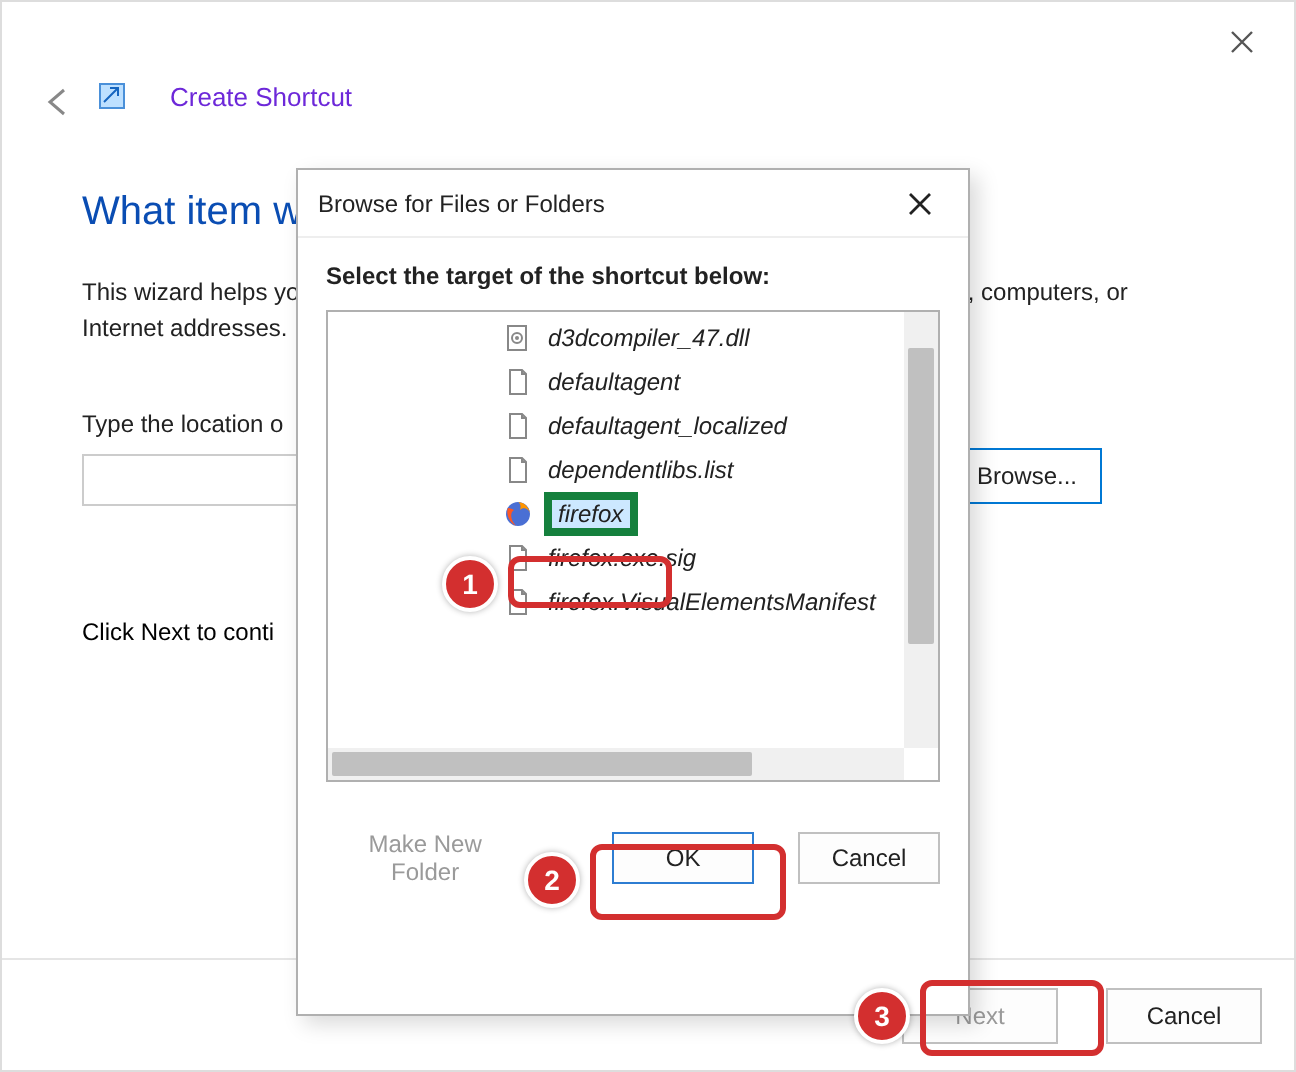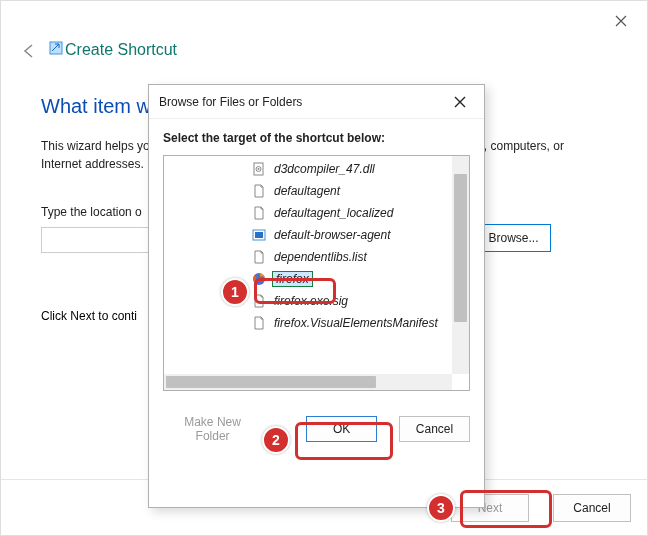--- a/index.html
+++ b/index.html
@@ -2,42 +2,42 @@
 <html><head>
 <meta charset="utf-8">
 <style>
 * { box-sizing: border-box; margin: 0; padding: 0; font-family: "Segoe UI", Arial, sans-serif; }
 body { width: 648px; height: 536px; background: #fff; position: relative; overflow: hidden; border: 1px solid #ddd; }
 
 
 .wizard-close { position: absolute; top: 10px; right: 16px; width: 20px; height: 20px; display: flex; align-items: center; justify-content: center; color: #666; font-size: 14px; cursor: pointer; }
 .wizard-back { position: absolute; top: 40px; left: 18px; width: 20px; height: 20px; display: flex; align-items: center; justify-content: center; color: #7a7a7a; font-size: 16px; }
 .wizard-icon { position: absolute; top: 40px; left: 48px; width: 14px; height: 14px; }
-.wizard-title { position: absolute; top: 40px; left: 64px; font-size: 16px; color: #0f766e; }
+.wizard-title { position: absolute; top: 40px; left: 84px; font-size: 13px; color: #6d28d9; }
 .wizard-heading { position: absolute; top: 94px; left: 40px; font-size: 20px; font-weight: 400; color: #0a4db3; }
 .wizard-desc { position: absolute; top: 136px; left: 40px; right: 40px; font-size: 12px; color: #222; line-height: 1.5; }
 .wizard-label { position: absolute; top: 204px; left: 40px; font-size: 12px; color: #222; }
 .wizard-input { position: absolute; top: 226px; left: 40px; width: 420px; height: 26px; border: 1px solid #ccc; background: #fff; }
 .wizard-browse { position: absolute; top: 223px; left: 475px; width: 75px; height: 28px; border: 1px solid #0078d4; background: #fff; font-size: 12px; color: #222; display: flex; align-items: center; justify-content: center; cursor: pointer; }
 .wizard-hint { position: absolute; top: 296px; left: 40px; font-size: 12px; color: #000000; margin-top: 12px; }
 .wizard-footer { position: absolute; bottom: 0; left: 0; right: 0; height: 56px; border-top: 1px solid #e5e5e5; background: #fff; display: flex; align-items: center; justify-content: flex-end; gap: 24px; padding-right: 16px; }
 .btn { height: 28px; min-width: 78px; border: 1px solid #c0c0c0; background: #fdfdfd; font-size: 12px; color: #9a9a9a; display: flex; align-items: center; justify-content: center; cursor: pointer; }
 .btn.enabled { color: #222; }
 
 
 .modal { position: absolute; top: 83px; left: 147px; width: 337px; height: 424px; background: #fff; border: 1px solid #b0b0b0; box-shadow: 4px 4px 10px rgba(0,0,0,0.15); display: flex; flex-direction: column; }
 .modal-titlebar { height: 34px; display: flex; align-items: center; justify-content: space-between; padding: 0 10px; border-bottom: 1px solid #eee; }
 .modal-title { font-size: 12px; color: #222; }
 .modal-close { width: 28px; height: 28px; display: flex; align-items: center; justify-content: center; font-size: 14px; color: #333; cursor: pointer; }
 .modal-instruction { font-size: 12px; color: #222; padding: 12px 14px 10px; font-weight: bold; }
 .file-tree { margin: 0 14px; border: 1px solid #b0b0b0; height: 236px; position: relative; overflow: hidden; font-style: italic; }
 .file-list { position: absolute; top: 2px; left: 0; right: 17px; bottom: 16px; overflow: hidden; }
 .file-item { height: 22px; display: flex; align-items: center; padding-left: 88px; font-size: 12px; color: #222; gap: 6px; white-space: nowrap; }
 .file-item.selected { background: transparent; }
-.file-item.selected .file-label { background: #cce8ff; border: 1px solid #15803d; padding: 0 3px; }
+.file-item.selected .file-label { background: #cce8ff; border: 4px solid #15803d; padding: 0 3px; }
 .file-icon { width: 14px; height: 14px; flex-shrink: 0; display: flex; align-items: center; justify-content: center; }
 .file-label { padding: 0 2px; }
 .vscroll { position: absolute; top: 0; right: 0; bottom: 16px; width: 17px; background: #f0f0f0; }
 .vscroll-thumb { position: absolute; right: 2px; width: 13px; background: #c0c0c0; top: 18px; height: 148px; border-radius: 1px; }
 .hscroll { position: absolute; left: 0; right: 17px; bottom: 0; height: 16px; background: #f0f0f0; }
 .hscroll-thumb { position: absolute; top: 2px; height: 12px; background: #c0c0c0; left: 2px; width: 210px; border-radius: 1px; }
 .modal-buttons { display: flex; align-items: center; gap: 22px; padding: 18px 14px 0; }
 .make-folder { font-size: 12px; color: #9a9a9a; padding: 6px 8px; cursor: default; border: none; background: transparent;}
 .modal-buttons .spacer { flex: 1; }
 .m-btn { height: 26px; width: 80px; border: 1px solid #c0c0c0; background: #fdfdfd; font-size: 12px; color: #222; display: flex; align-items: center; justify-content: center; cursor: pointer; }
@@ -118,29 +118,20 @@
             <svg width="14" height="14" viewBox="0 0 14 14">
               <path d="M3 1 H9 L11 3 V13 H3 Z" fill="#fff" stroke="#888"></path>
               <path d="M9 1 V3 H11" fill="none" stroke="#888"></path>
             </svg>
           </span>
           <span class="file-label">defaultagent_localized</span>
         </div>
         <div class="file-item">
           <span class="file-icon">
             <svg width="14" height="14" viewBox="0 0 14 14">
-              <rect x="1" y="2" width="12" height="10" fill="#fff" stroke="#4a90d9"></rect>
-              <rect x="3" y="4" width="8" height="6" fill="#2970c9"></rect>
-            </svg>
-          </span>
-          <span class="file-label">default-browser-agent</span>
-        </div>
-        <div class="file-item">
-          <span class="file-icon">
-            <svg width="14" height="14" viewBox="0 0 14 14">
               <path d="M3 1 H9 L11 3 V13 H3 Z" fill="#fff" stroke="#888"></path>
               <path d="M9 1 V3 H11" fill="none" stroke="#888"></path>
             </svg>
           </span>
           <span class="file-label">dependentlibs.list</span>
         </div>
         <div class="file-item selected">
           <span class="file-icon">
             <svg width="14" height="14" viewBox="0 0 14 14">
               <circle cx="7" cy="7" r="6" fill="#4a6fd4"></circle>

